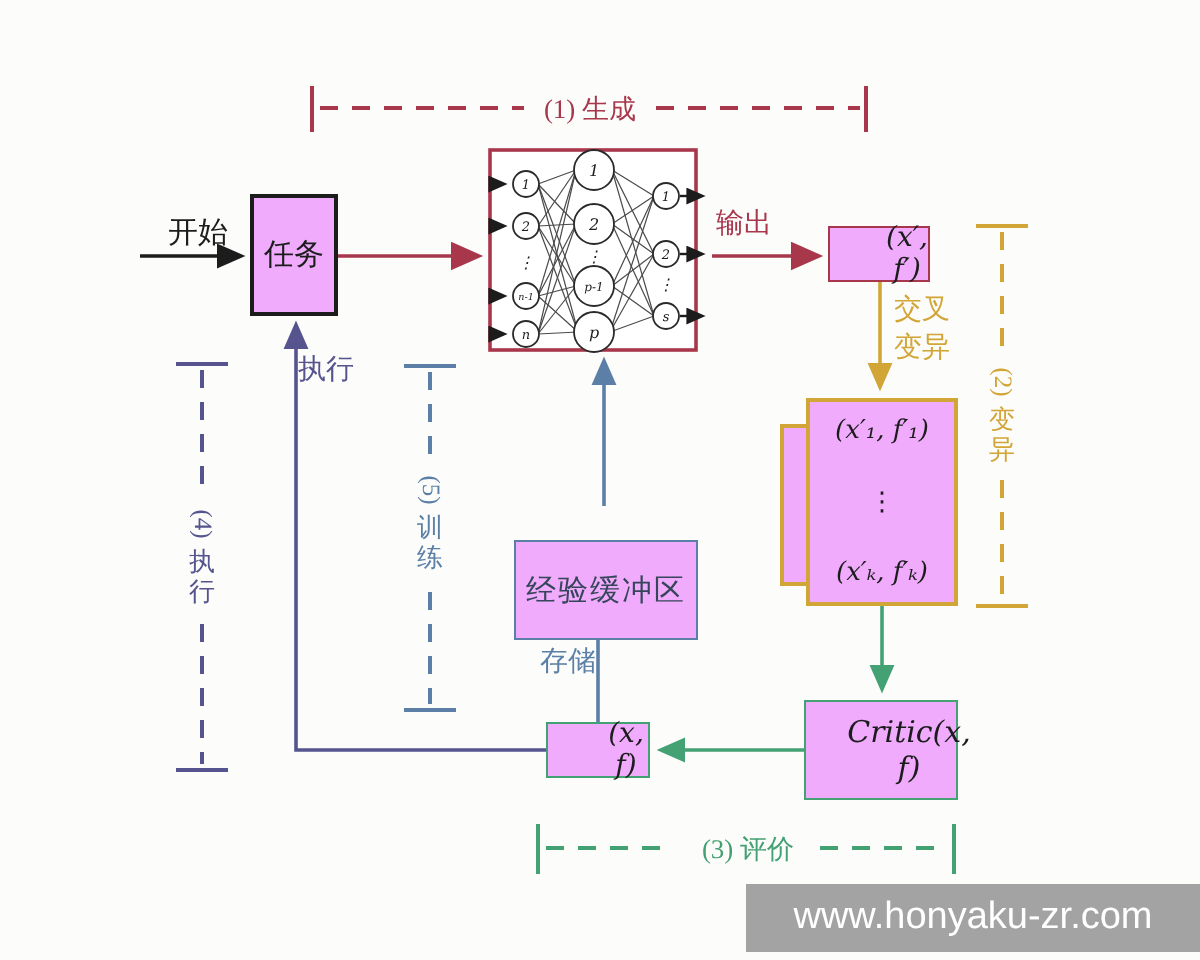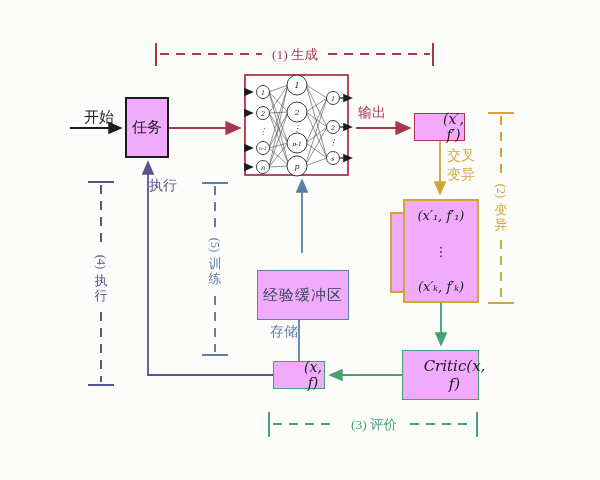--- a/index.html
+++ b/index.html
@@ -236,14 +236,15 @@
     <span>行</span>
   </div>
 
   <div class="vlabel" style="left:203px;top:238px;width:24px;color:#5b7fa6;">
     <span class="vnum">(5)</span>
     <span>训</span>
     <span>练</span>
   </div>
 
 
+  <div class="wm" style="left:373px;top:442px;width:227px;height:34px;background:#a3a3a3;font-size:19px;justify-content:center;">www.honyaku-zr.com</div>
 
 </div>
 
 </body></html>

